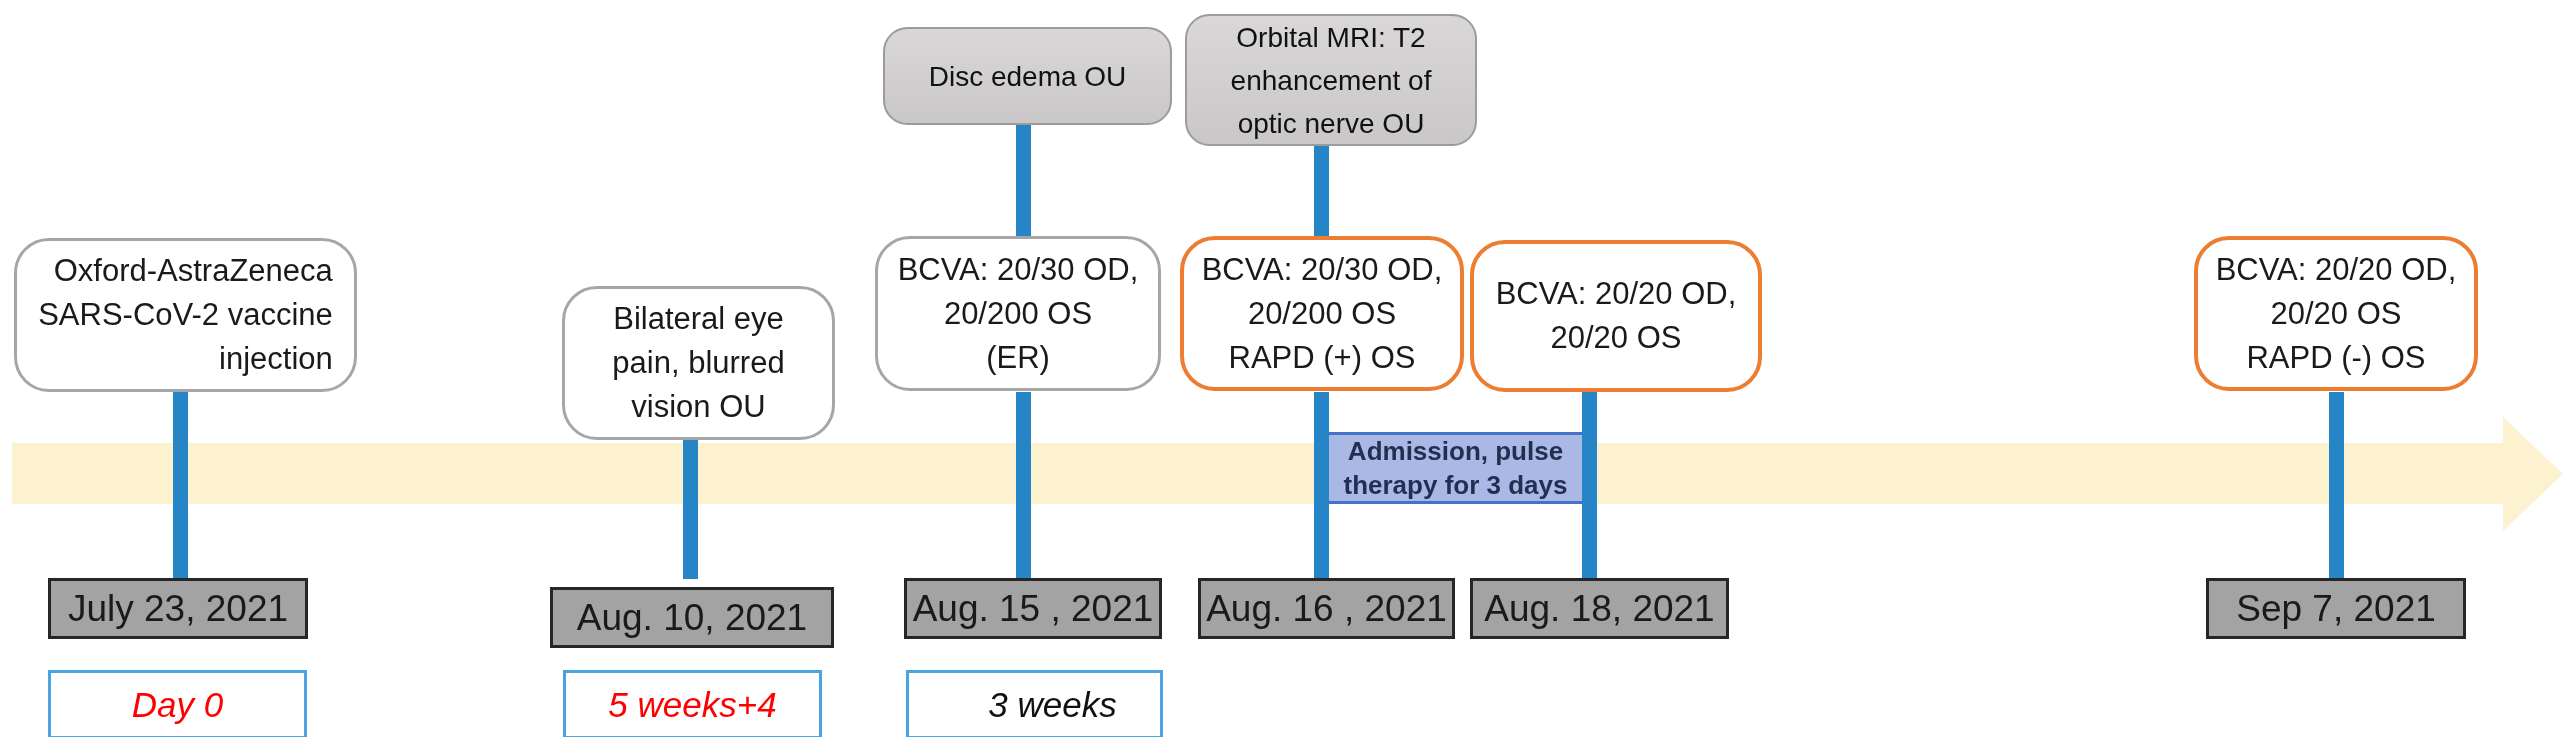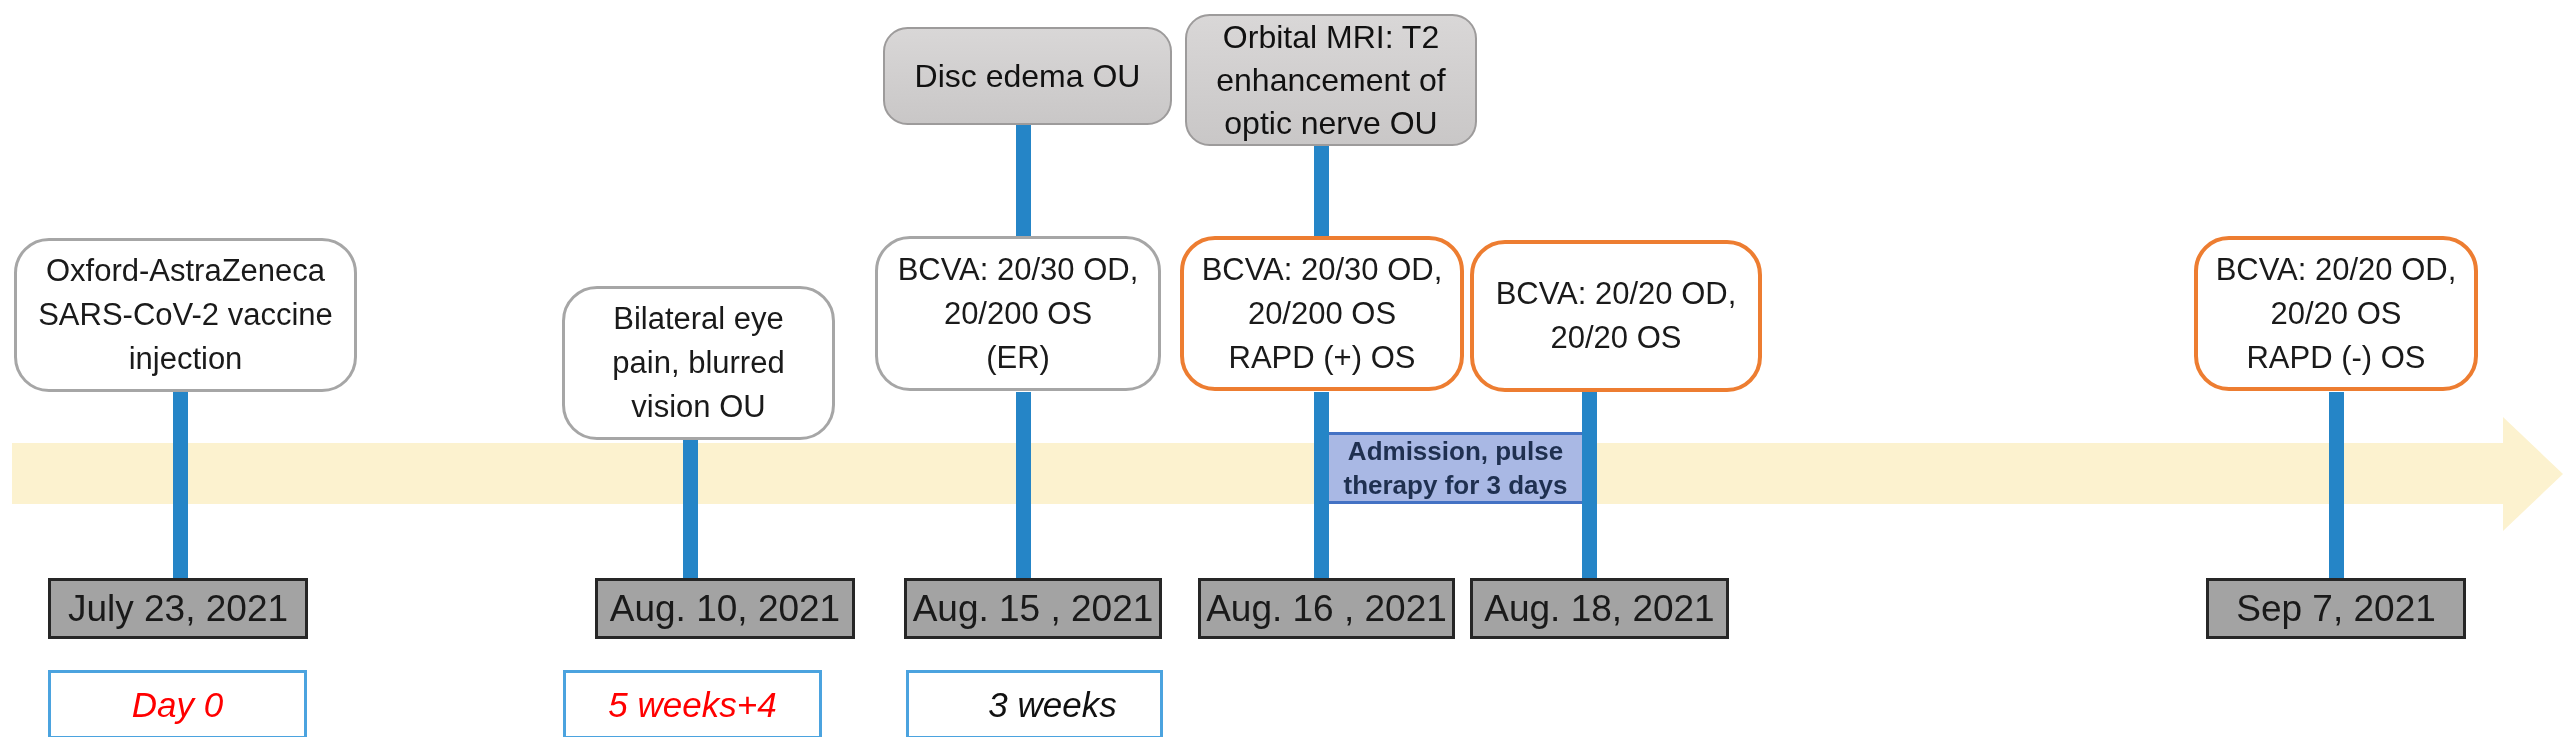--- a/index.html
+++ b/index.html
@@ -26,21 +26,21 @@
   }
   .evbox.orange{border:4.6px solid #ED7D31;}
   
   .graybox{
     position:absolute;
     background:linear-gradient(180deg,#d9d7d7 0%,#c9c7c7 100%);
     border:2.3px solid #9d9b9b;
     border-radius:24.6px;
     display:flex;align-items:center;justify-content:center;
     text-align:center;
-    font-size:32px;line-height:43px;color:#111;
+    font-size:28px;line-height:43px;color:#111;
     box-sizing:border-box;
     z-index:4;
   }
   
   .datebox{
     position:absolute;
     top:578px;height:61px;
     background:#a3a3a3;
     border:3.8px solid #262626;
     display:flex;align-items:center;justify-content:center;
@@ -124,21 +124,21 @@
 
   <div class="graybox" style="left:883px;top:27px;width:289px;height:98px;">
     <span class="multiline">Disc edema OU</span>
   </div>
   <div class="graybox" style="left:1185px;top:14px;width:292px;height:132px;">
     <span class="multiline">Orbital MRI: T2
 enhancement of
 optic nerve OU</span>
   </div>
 
-  <div class="evbox" style="left:14px;top:238px;width:343px;height:154px;">
+  <div class="evbox" style="left:14px;top:238px;width:343px;height:154px;text-align:right;">
     <span class="multiline">Oxford-AstraZeneca
 SARS-CoV-2 vaccine
 injection</span>
   </div>
   <div class="evbox" style="left:562px;top:238px;width:273px;height:154px;margin-top:48px;">
     <span class="multiline">Bilateral eye
 pain, blurred
 vision OU</span>
   </div>
   <div class="evbox" style="left:875px;top:236px;width:286px;height:155px;">
@@ -157,21 +157,21 @@
   </div>
   <div class="evbox orange" style="left:2194px;top:236px;width:284px;height:155px;">
     <span class="multiline">BCVA: 20/20 OD,
 20/20 OS
 RAPD (-) OS</span>
   </div>
 
   <div class="datebox" style="left:48px;width:260px;">
     <span>July 23, 2021</span>
   </div>
-  <div class="datebox" style="left:595px;width:260px;">
+  <div class="datebox" style="left:550px;width:284px;margin-top:9px;">
     <span>Aug. 10, 2021</span>
   </div>
   <div class="datebox" style="left:904px;width:258px;">
     <span>Aug. 15 , 2021</span>
   </div>
   <div class="datebox" style="left:1198px;width:257px;">
     <span>Aug. 16 , 2021</span>
   </div>
   <div class="datebox" style="left:1470px;width:259px;">
     <span>Aug. 18, 2021</span>

